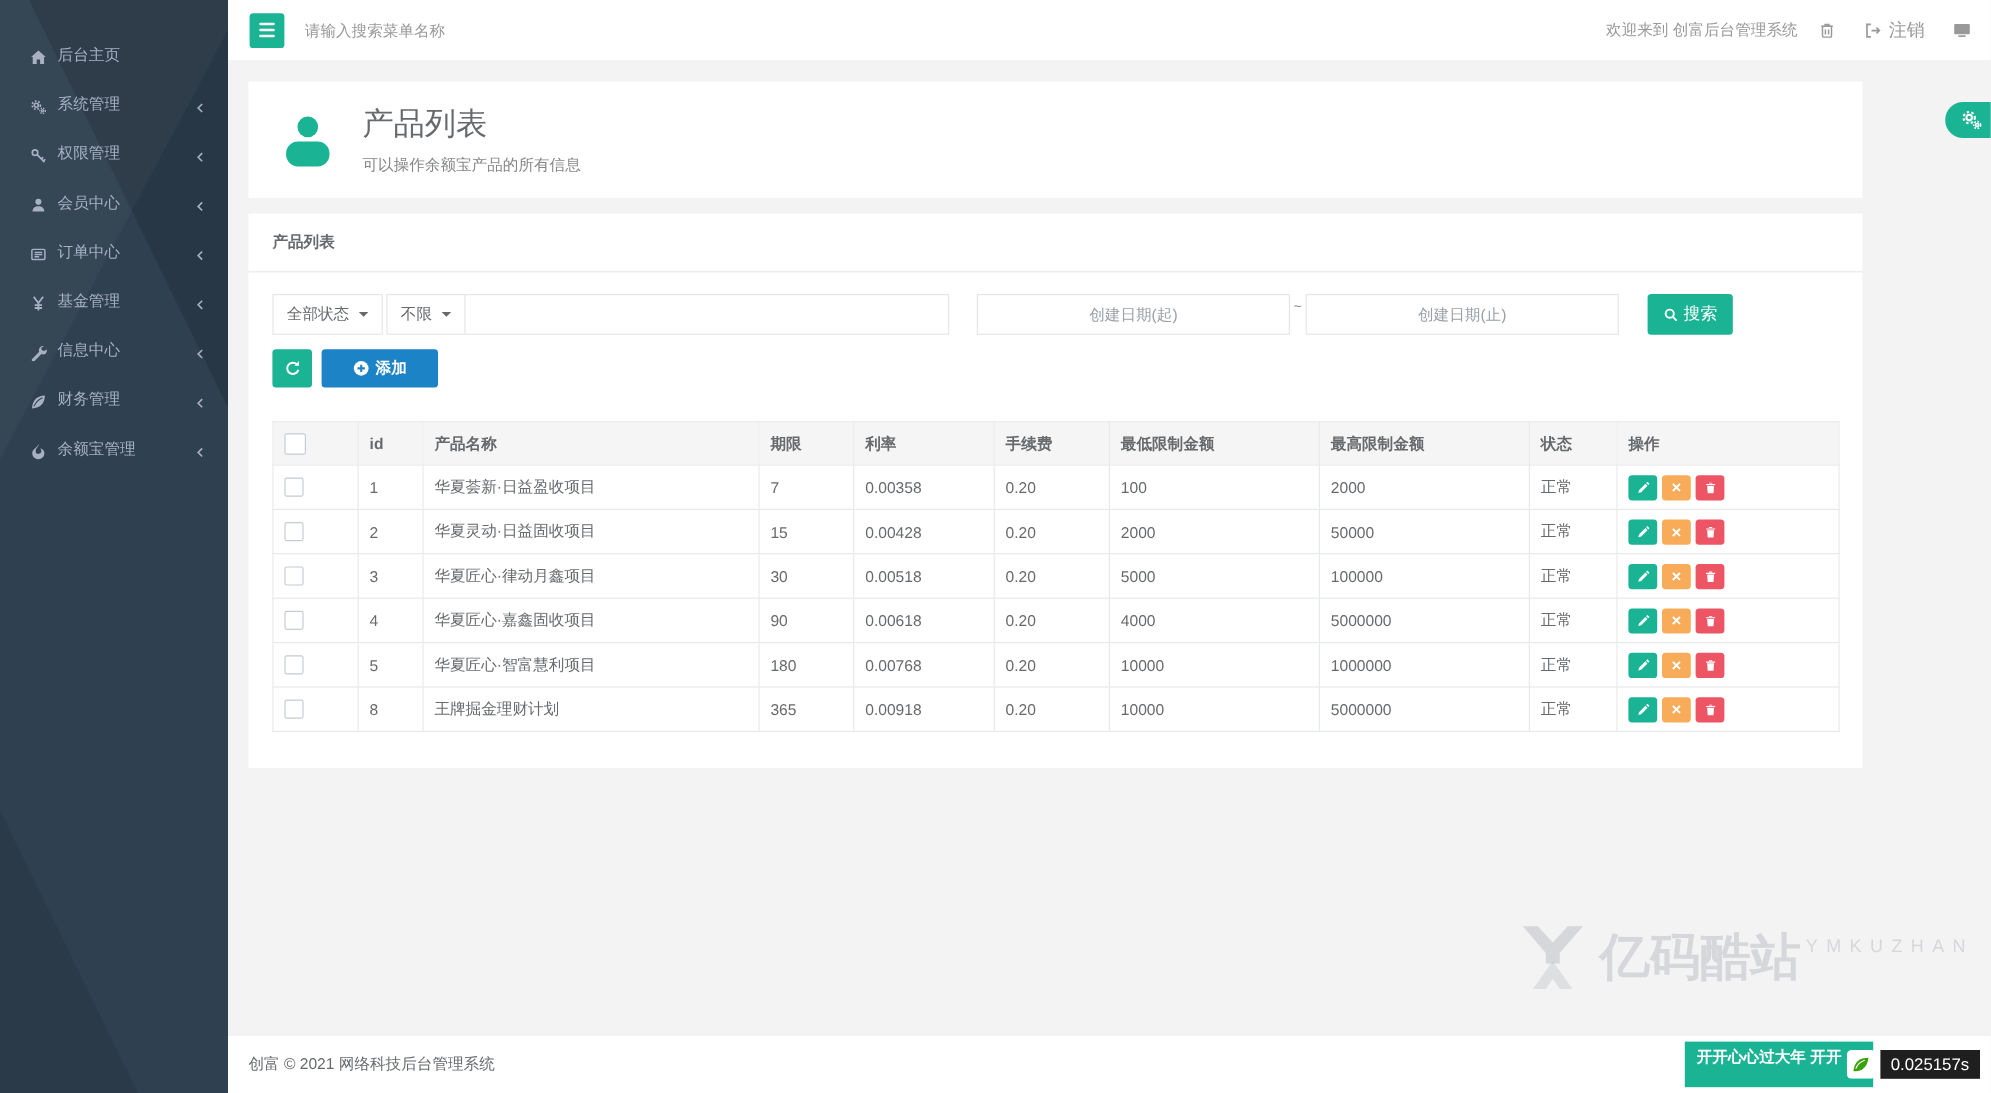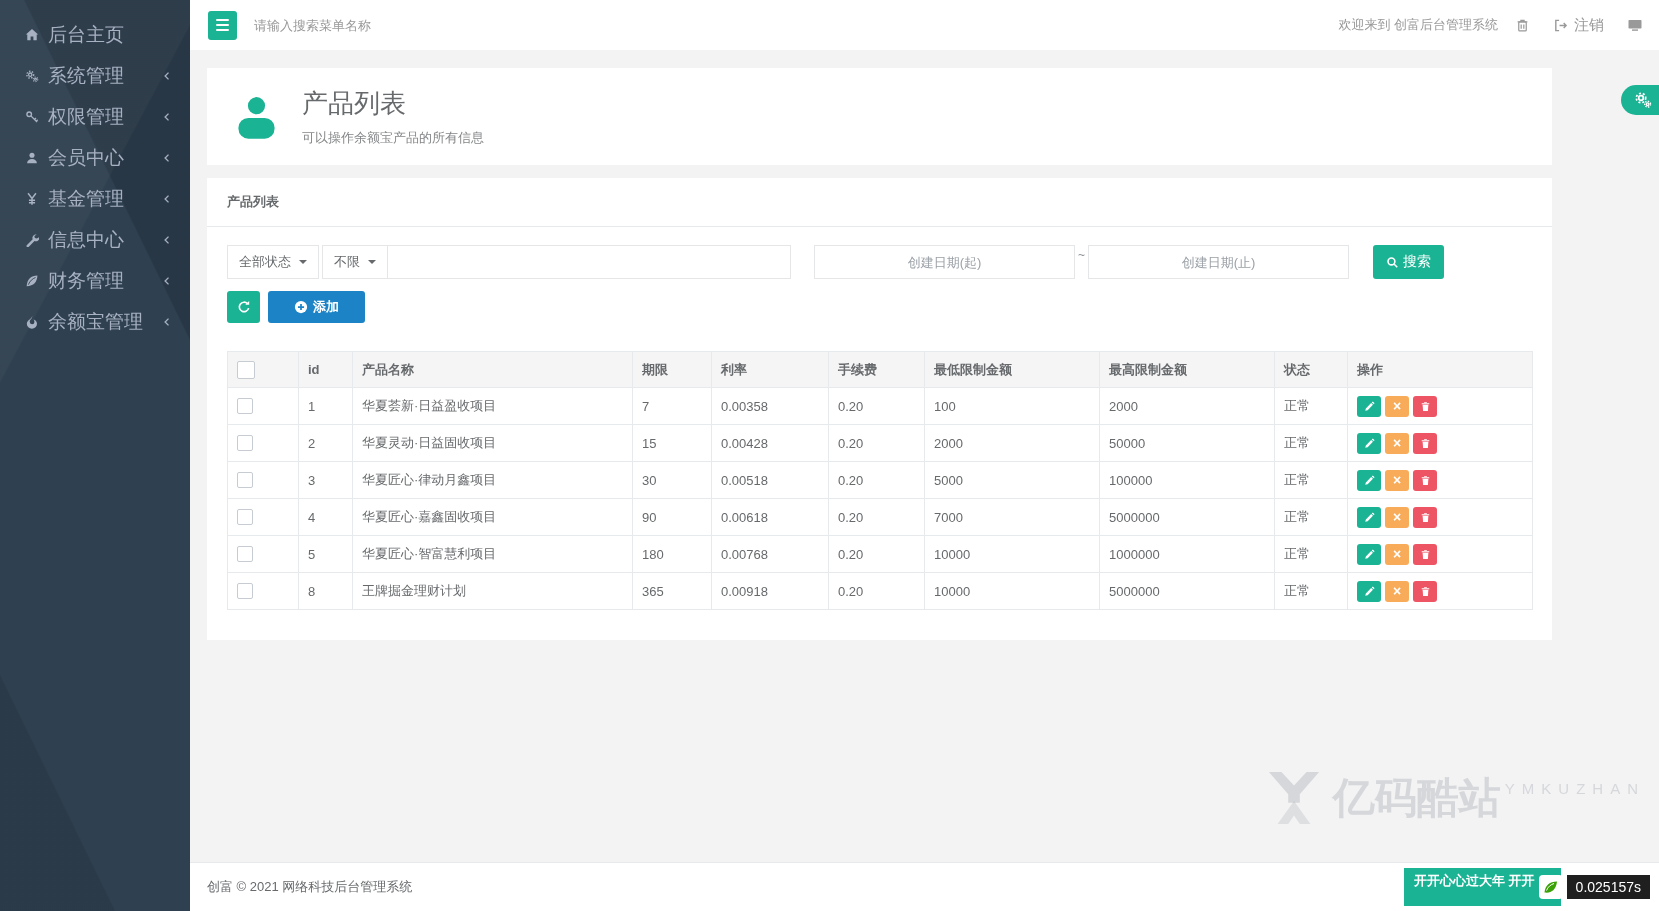--- a/index.html
+++ b/index.html
@@ -12,21 +12,21 @@
     background:
       linear-gradient(118deg, rgba(255,255,255,0.03) 0 30%, transparent 30.3%),
       linear-gradient(244deg, rgba(0,0,0,0.14) 0 26%, transparent 26.3%),
       linear-gradient(64deg, rgba(0,0,0,0.09) 0 18%, transparent 18.3%),
       #2f4050;}
   .profile{padding:26px 0 10px 24px}
   .uname{color:#fff;font-weight:bold;font-size:14px;margin-top:10px}
   .role{color:#9ea6b9;font-size:13px;margin-top:5px;display:flex;align-items:center;gap:7px;cursor:pointer}
   .caret{width:0;height:0;border-left:4px solid transparent;border-right:4px solid transparent;border-top:4px solid #9ea6b9}
   .menu{margin-top:14px}
-  .menu-item{display:flex;align-items:center;height:41px;padding:0 17px 0 25px;color:#a7b1c2;font-size:19px;cursor:pointer;text-decoration:none}
+  .menu-item{display:flex;align-items:flex-end;height:41px;padding:0 17px 0 25px;color:#a7b1c2;font-size:13px;cursor:pointer;text-decoration:none}
   .mi-icon{width:23px;display:flex;align-items:center;color:#a7b1c2}
   .mi-label{flex:1}
   .mi-chevron{display:flex;color:#a7b1c2}
 
   
   .main{flex:1;display:flex;flex-direction:column;position:relative;background:#f3f3f4;min-width:0}
   .navbar{height:50px;flex:0 0 50px;background:#fff;display:flex;align-items:center}
   .hamburger{width:29px;height:29px;background:#1ab394;border:none;border-radius:3px;margin-left:18px;display:flex;flex-direction:column;justify-content:center;align-items:center;gap:3px;cursor:pointer}
   .hamburger span{display:block;width:13px;height:2px;background:#fff;border-radius:1px}
   .nav-search{border:none;outline:none;font-size:13px;margin-left:15px;width:320px;color:#555;background:transparent}
@@ -134,20 +134,36 @@
         <a class="menu-item">
           <span class="mi-icon">
             <svg viewBox="0 0 16 16" width="14" height="14">
               <g fill="currentColor">
                 <circle cx="8" cy="4.8" r="2.9"></circle>
                 <path d="M2.4 14c0-3.2 2.5-5 5.6-5s5.6 1.8 5.6 5z"></path>
               </g>
             </svg>
           </span>
           <span class="mi-label">会员中心</span>
+          <span class="mi-chevron">
+            <svg viewBox="0 0 16 16" width="12" height="12">
+              <path fill="none" stroke="currentColor" stroke-width="1.8" d="M10 3.5 5.5 8l4.5 4.5"></path>
+            </svg>
+          </span>
+        </a>
+        <a class="menu-item">
+          <span class="mi-icon">
+            <svg viewBox="0 0 16 16" width="14" height="14">
+              <g fill="none" stroke="currentColor" stroke-width="1.4">
+                <rect x="1.8" y="3.2" width="12.4" height="9.6" rx="1"></rect>
+                <path d="M4.3 6.2h7.4M4.3 8.2h7.4M4.3 10.2h4.4"></path>
+              </g>
+            </svg>
+          </span>
+          <span class="mi-label">订单中心</span>
           <span class="mi-chevron">
             <svg viewBox="0 0 16 16" width="12" height="12">
               <path fill="none" stroke="currentColor" stroke-width="1.8" d="M10 3.5 5.5 8l4.5 4.5"></path>
             </svg>
           </span>
         </a>
         <a class="menu-item">
           <span class="mi-icon">
             <svg viewBox="0 0 16 16" width="14" height="14">
               <g fill="none" stroke="currentColor" stroke-width="1.7">
@@ -429,21 +445,21 @@
                       </span>
                     </button></td>
                 </tr>
                 <tr>
                   <td><span class="cb"></span></td>
                   <td>4</td>
                   <td>华夏匠心·嘉鑫固收项目</td>
                   <td>90</td>
                   <td>0.00618</td>
                   <td>0.20</td>
-                  <td>7000</td>
+                  <td>4000</td>
                   <td>5000000</td>
                   <td>正常</td>
                   <td><button class="act-btn act-edit">
                       <span style="display:flex">
                         <svg viewBox="0 0 16 16" width="11" height="11">
                           <path fill="#fff" d="M1.8 14.2l.9-3.3L10.4 3l2.6 2.6-7.7 7.7zM11.3 2.1l1.5-1.5 2.6 2.6-1.5 1.5z"></path>
                         </svg>
                       </span>
                     </button><button class="act-btn act-x">
                       <span>×</span>

